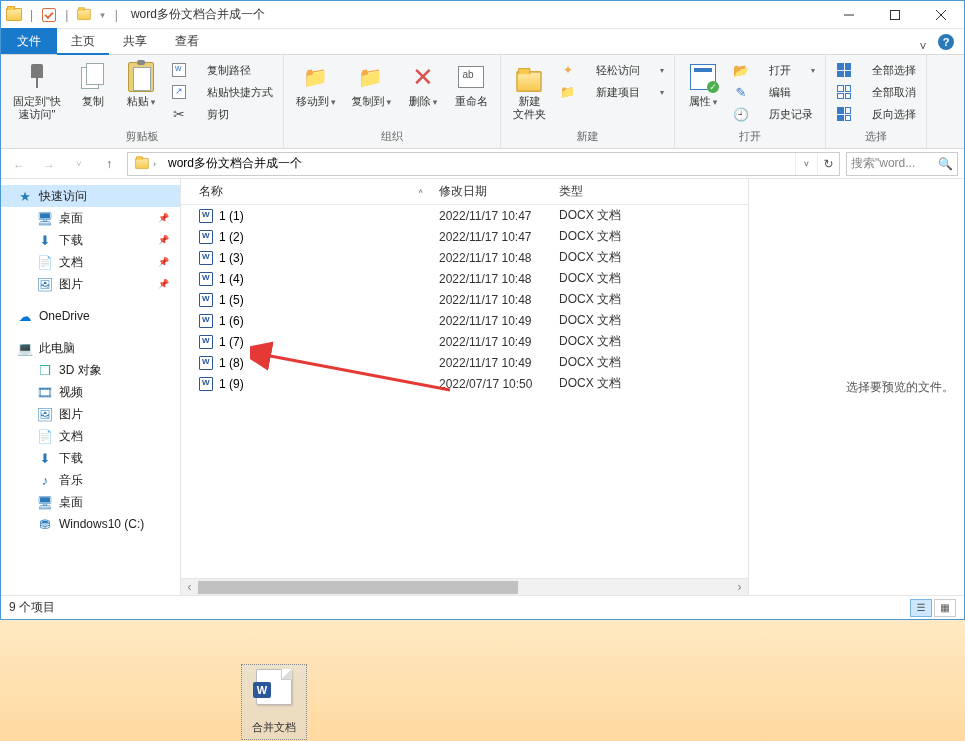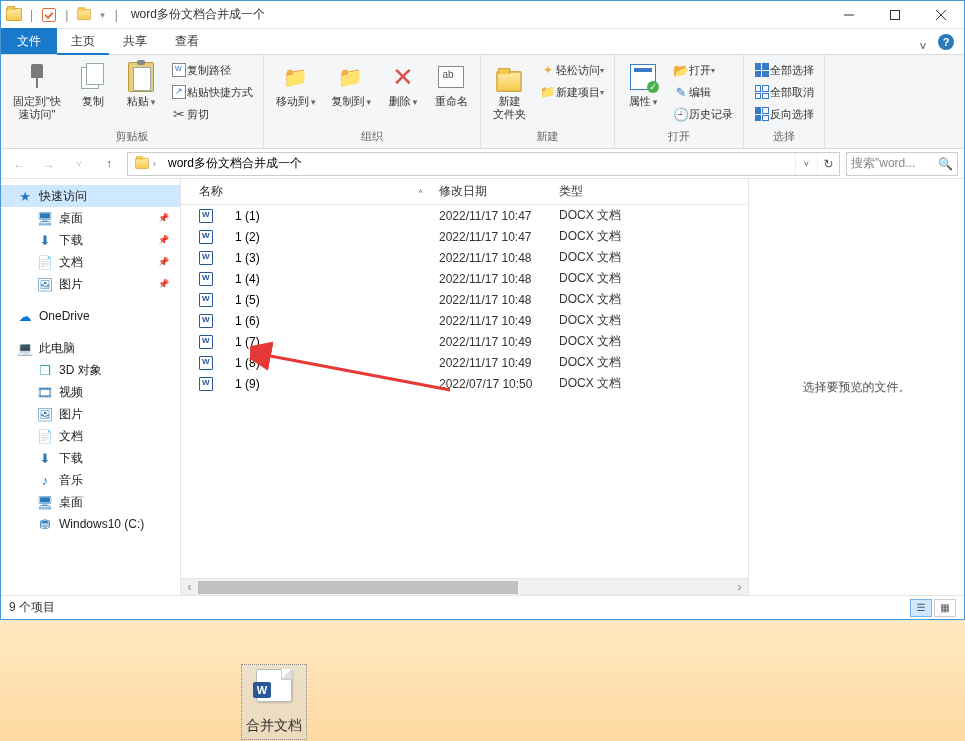--- a/index.html
+++ b/index.html
@@ -31,21 +31,21 @@
 .expand-caret { width:22px; text-align:center; color:#555;}
 
 
 .ribbon { height: 94px; background:#f5f6f7; border-bottom:1px solid #dadada; display:flex;}
 .rgroup { display:flex; flex-direction:column; align-items:center; padding:4px 6px 2px; border-right:1px solid #e3e3e3; }
 .rgroup-body { flex:1; display:flex; align-items:flex-start; gap:4px;}
 .rgroup-label { font-size:11px; color:#666; margin-top:auto; padding-bottom:2px;}
 .bigbtn { display:flex; flex-direction:column; align-items:center; justify-content:flex-start; padding:2px 6px; gap:2px; min-width:40px;}
 .bigbtn .icon32 { width:32px; height:32px; display:flex; align-items:center; justify-content:center;}
 .bigbtn .lbl { font-size:11px; color:#333; text-align:center; line-height:13px; white-space:pre;}
-.smallrow { display:flex; align-items:center; gap:0; padding:1px 4px; height:22px;}
+.smallrow { display:flex; align-items:center; gap:20px; padding:1px 4px; height:22px;}
 .smallrow .icon16 { width:16px; height:16px; display:flex; align-items:center; justify-content:center;}
 .smallrow .lbl { font-size:11px; color:#333;}
 .vstack { display:flex; flex-direction:column; }
 .caret-dn::after{content:"▾"; font-size:9px; color:#666; margin-left:2px;}
 .caret-sm { font-size:8px; color:#666;}
 
 
 .pin{width:22px;height:26px;position:relative;}
 .pin::before{content:"";position:absolute;left:5px;top:0;width:12px;height:14px;background:#7a7a7a;border-radius:2px 2px 0 0;}
 .pin::after{content:"";position:absolute;left:10px;top:14px;width:2px;height:10px;background:#7a7a7a;}
@@ -109,45 +109,45 @@
 
 .file-area{flex:1; display:flex; min-width:0;}
 .file-list{flex:1; overflow:auto; position:relative;}
 .col-headers{height:26px; display:flex; align-items:center; border-bottom:1px solid #eaeaea; padding-left:10px; color:#333;}
 .col{padding:0 8px;}
 .col-name{width:240px; display:flex; align-items:center; gap:20px;}
 .sort-ind{font-size:8px;color:#666;}
 .col-date{width:120px;}
 .col-type{width:110px;}
 .file-row{height:21px; display:flex; align-items:center; padding-left:10px;}
-.fn-cell{width:240px; display:flex; align-items:center; gap:22px; padding-left:8px;}
+.fn-cell{width:240px; display:flex; align-items:center; gap:6px; padding-left:8px;}
 .docx-ic{width:14px;height:14px;border:1px solid #2b579a;background:#fff;position:relative;border-radius:1px;}
 .docx-ic::after{content:"W";font-size:8px;color:#2b579a;font-weight:bold;position:absolute;left:2px;top:0;}
 .fd-cell{width:120px; padding:0 8px; color:#333;}
 .ft-cell{width:110px; padding:0 8px; color:#333;}
 .hscroll{height:17px;background:#f0f0f0;border-top:1px solid #e5e5e5;}
 
-.preview-pane{width:216px; border-left:1px solid #e5e5e5; display:flex; align-items:center; justify-content:center; color:#555; font-size:12px; text-align:center; padding:10px;}
+.preview-pane{width:216px; border-left:1px solid #e5e5e5; display:flex; align-items:center; justify-content:flex-end; color:#555; font-size:12px; text-align:center; padding:10px;}
 
 
 .statusbar{height:24px;border-top:1px solid #e5e5e5;display:flex;align-items:center;padding:0 8px;color:#333;}
 .view-toggles{margin-left:auto;display:flex;gap:2px;}
 .vt{width:22px;height:18px;border:1px solid #ccc;display:flex;align-items:center;justify-content:center;font-size:10px;color:#555;}
 .vt.active{background:#cde8ff;border-color:#7ab6e8;}
 
 
 .arrow-svg{position:absolute;pointer-events:none;}
 
 
 .desktop-strip{position:absolute;left:0;top:620px;width:965px;height:121px;background:linear-gradient(#ffe9c2,#ffd9a0);}
 .desk-icon{position:absolute;left:241px;top:44px;width:66px;height:76px;display:flex;flex-direction:column;align-items:center;gap:2px;border:1px dotted #888;background:rgba(200,220,240,0.35);padding:4px 2px;}
 .desk-docx{width:36px;height:44px;background:#fff;border:1px solid #bbb;border-radius:2px;position:relative;box-shadow:1px 1px 2px rgba(0,0,0,0.15);}
 .desk-docx::before{content:"";position:absolute;right:-1px;top:-1px;width:10px;height:10px;background:linear-gradient(135deg,#fff 50%,#ddd 50%);border-left:1px solid #ccc;border-bottom:1px solid #ccc;}
 .desk-docx::after{content:"W";position:absolute;left:-4px;top:12px;width:18px;height:16px;background:#2b579a;color:#fff;font-size:11px;font-weight:bold;text-align:center;line-height:16px;border-radius:2px;}
-.desk-label{font-size:14px;color:#333;margin-top:13px;}
+.desk-label{font-size:11px;color:#333;margin-top:13px;}
 
 
 .nav-pane::-webkit-scrollbar,.file-list::-webkit-scrollbar{width:17px;height:17px;}
 .nav-pane::-webkit-scrollbar-track{background:#f0f0f0;}
 .nav-pane::-webkit-scrollbar-thumb{background:#c1c1c1;}
 .nav-pane::-webkit-scrollbar-button{background:#f0f0f0;height:17px;}
 </style>
 </head>
 <body>
 

